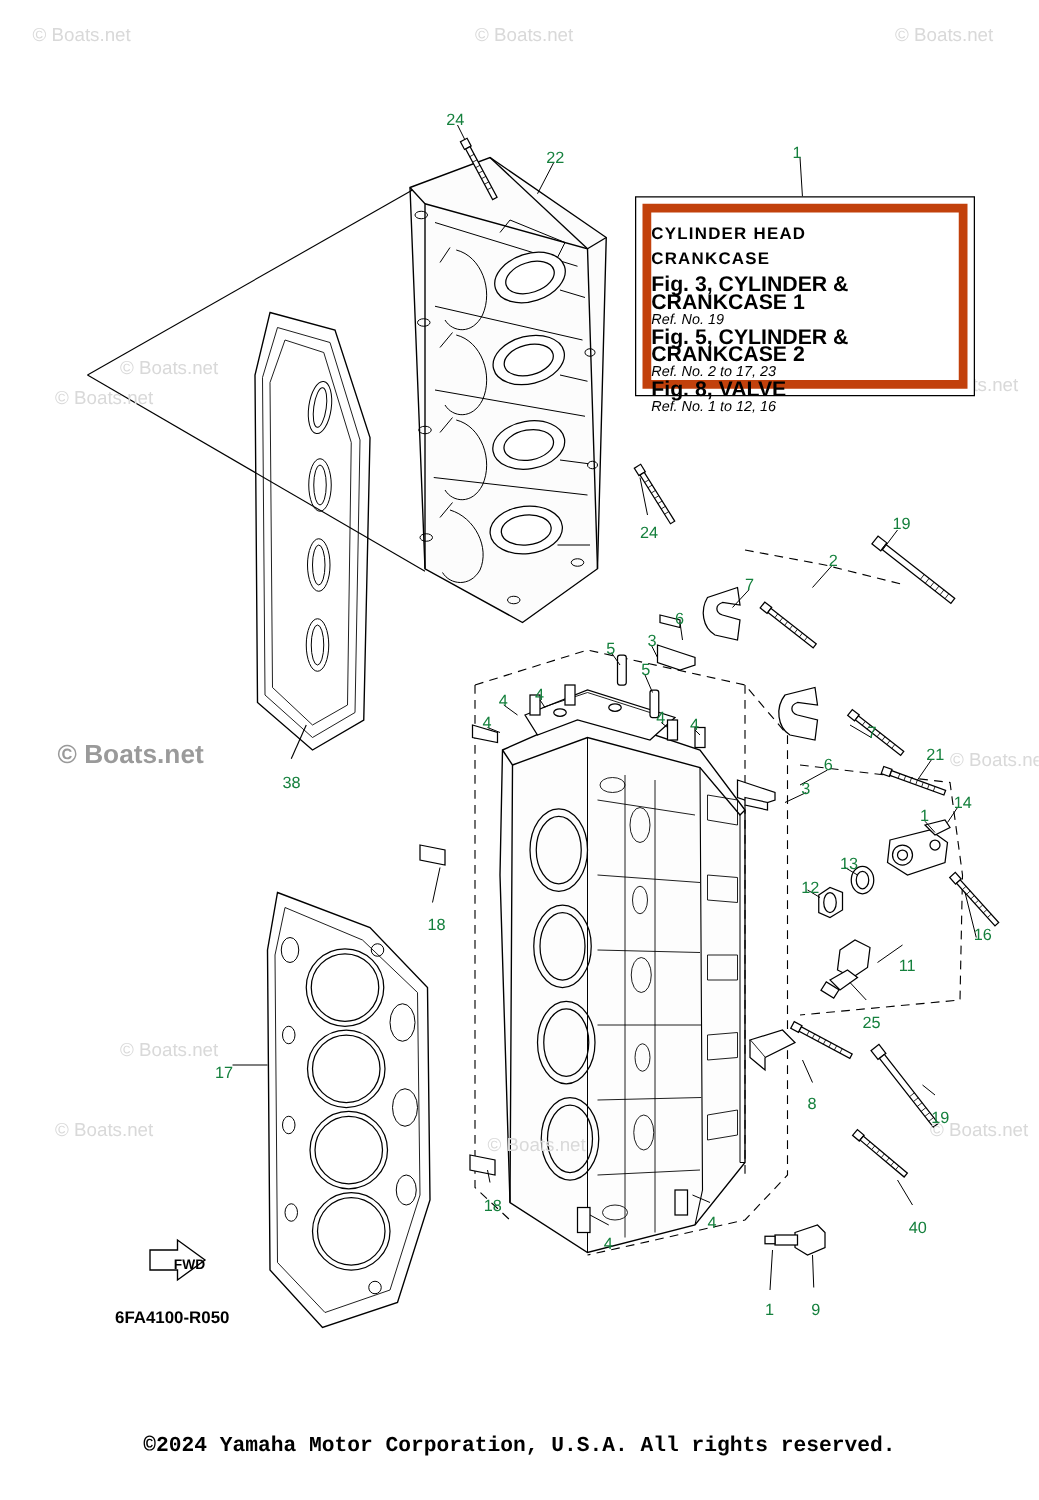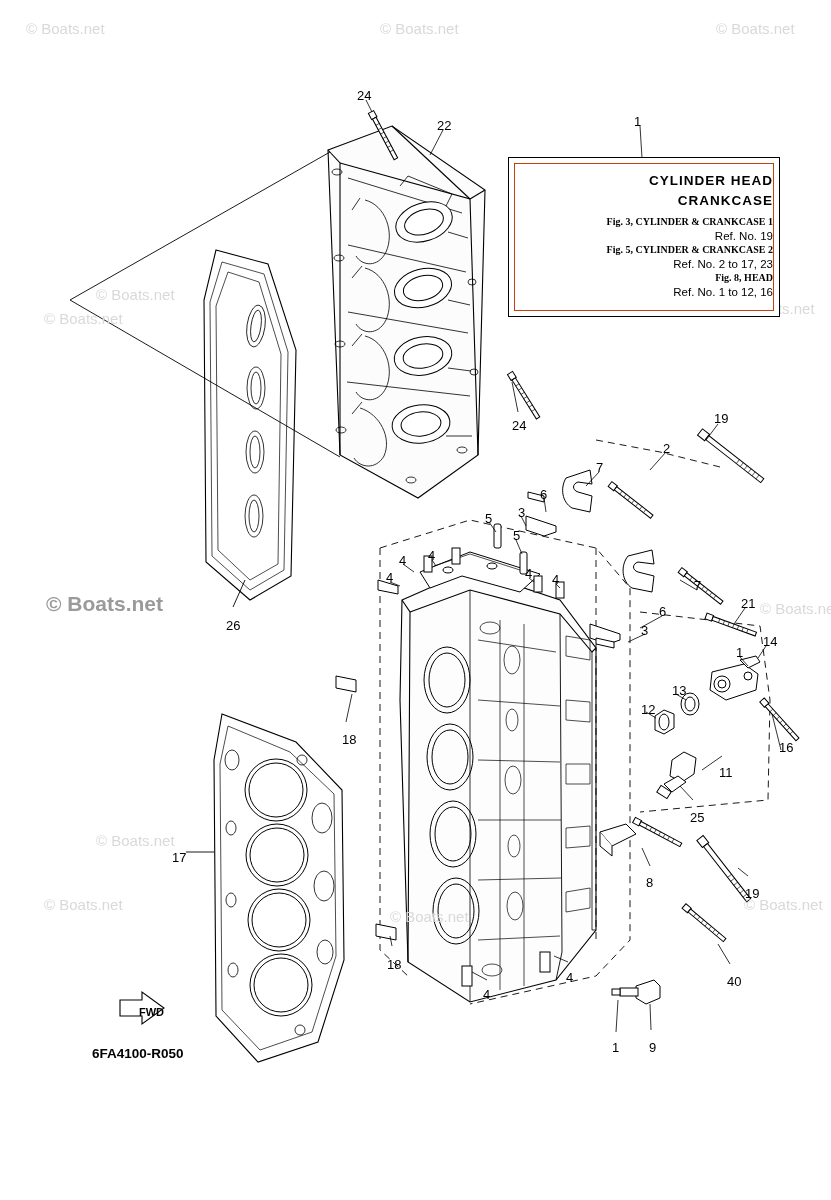--- a/index.html
+++ b/index.html
@@ -42,62 +42,62 @@
     font-size: 21px;
     font-weight: bold;
     font-family: "Liberation Sans", sans-serif;
     white-space: nowrap;
     user-select: none;
   }
   .callout {
     position: absolute;
     font-size: 13px;
     font-family: "Liberation Sans", sans-serif;
-    color: #000000;
+    color: #15803d;
     white-space: nowrap;
   }
   #legend {
     position: absolute;
     left: 508px;
     top: 157px;
     width: 272px;
     height: 160px;
     border: 1px solid #000;
     background: #fff;
     box-sizing: border-box;
   }
   #legend .inner {
     position: absolute;
     left: 5px; top: 5px; right: 5px; bottom: 5px;
-    border: 1px solid #c2410c;
+    border: 7px solid #c2410c;
     box-sizing: border-box;
-    text-align: right;
+    text-align: left;
     padding-top: 9px;
   }
   #legend .ttl {
     font-size: 13.5px;
     font-weight: bold;
     letter-spacing: 1px;
   }
   #legend .ttl2 {
     font-size: 13.5px;
     font-weight: bold;
     letter-spacing: 1px;
     margin-top: 5px;
     margin-bottom: 7px;
   }
   #legend .ref {
-    font-size: 10px;
+    font-size: 17px;
     font-weight: bold;
     line-height: 14px;
-    font-family: Liberation Serif, serif;
   }
   #legend .refsub {
     font-size: 11.5px;
     line-height: 14px;
+    font-style: italic;
   }
   #partno {
     position: absolute;
     left: 92px;
     top: 1046px;
     font-size: 13.5px;
     font-weight: bold;
     font-family: Liberation Sans, sans-serif;
   }
   #fwd-label {
@@ -478,21 +478,21 @@
   <div class="wm" style="left:390px; top:908px;">© Boats.net</div>
 
   <div id="legend">
     <div class="inner">
       <div class="ttl">CYLINDER HEAD</div>
       <div class="ttl2">CRANKCASE</div>
       <div class="ref">Fig. 3, CYLINDER &amp; CRANKCASE 1</div>
       <div class="refsub">Ref. No. 19</div>
       <div class="ref">Fig. 5, CYLINDER &amp; CRANKCASE 2</div>
       <div class="refsub">Ref. No. 2 to 17, 23</div>
-      <div class="ref">Fig. 8, HEAD</div>
+      <div class="ref">Fig. 8, VALVE</div>
       <div class="refsub">Ref. No. 1 to 12, 16</div>
     </div>
   </div>
 
   <div id="callout-layer">
       <div class="callout" style="left: 357px; top: 88px;">24</div>
       <div class="callout" style="left: 437px; top: 118px;">22</div>
       <div class="callout" style="left: 634px; top: 114px;">1</div>
       <div class="callout" style="left: 512px; top: 418px;">24</div>
       <div class="callout" style="left: 714px; top: 411px;">19</div>
@@ -512,28 +512,29 @@
       <div class="callout" style="left: 741px; top: 596px;">21</div>
       <div class="callout" style="left: 641px; top: 623px;">3</div>
       <div class="callout" style="left: 763px; top: 634px;">14</div>
       <div class="callout" style="left: 736px; top: 645px;">1</div>
       <div class="callout" style="left: 672px; top: 683px;">13</div>
       <div class="callout" style="left: 641px; top: 702px;">12</div>
       <div class="callout" style="left: 779px; top: 740px;">16</div>
       <div class="callout" style="left: 719px; top: 765px;">11</div>
       <div class="callout" style="left: 690px; top: 810px;">25</div>
       <div class="callout" style="left: 342px; top: 732px;">18</div>
-      <div class="callout" style="left: 226px; top: 618px;">26</div>
+      <div class="callout" style="left: 226px; top: 618px;">38</div>
       <div class="callout" style="left: 172px; top: 850px;">17</div>
       <div class="callout" style="left: 646px; top: 875px;">8</div>
       <div class="callout" style="left: 745px; top: 886px;">19</div>
       <div class="callout" style="left: 727px; top: 974px;">40</div>
       <div class="callout" style="left: 387px; top: 957px;">18</div>
       <div class="callout" style="left: 483px; top: 987px;">4</div>
       <div class="callout" style="left: 566px; top: 970px;">4</div>
       <div class="callout" style="left: 612px; top: 1040px;">1</div>
       <div class="callout" style="left: 649px; top: 1040px;">9</div>
     </div>
 
   <div id="fwd-label">FWD</div>
   <div id="partno">6FA4100-R050</div>
+  <div id="copyright">©2024 Yamaha Motor Corporation, U.S.A. All rights reserved.</div>
 
 </div>
 
 </body></html>

